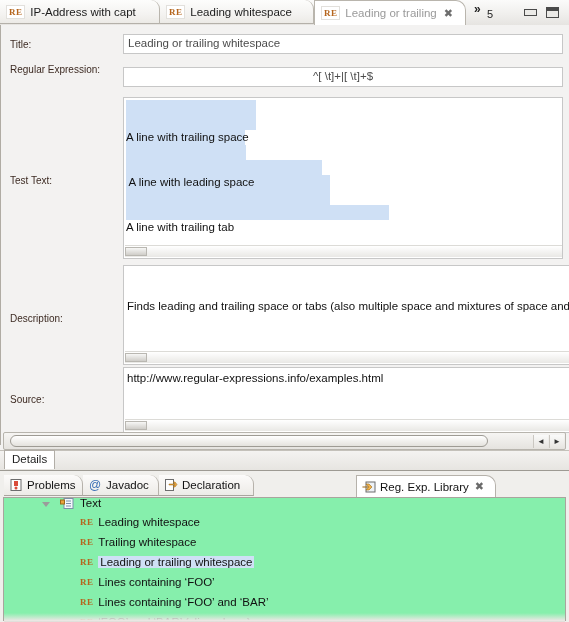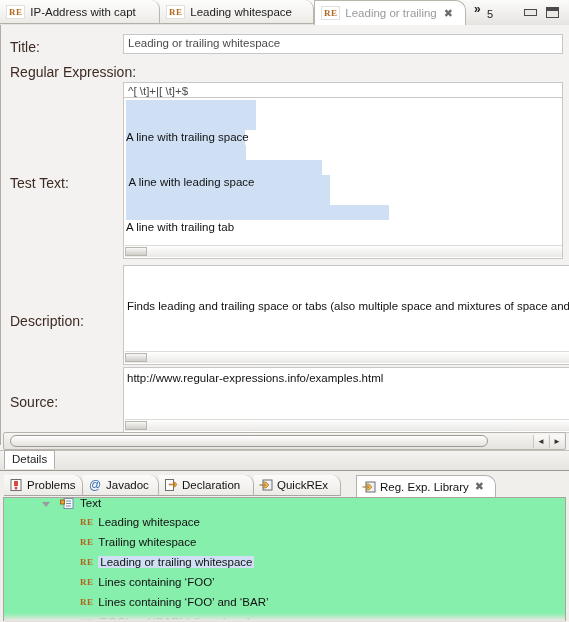--- a/index.html
+++ b/index.html
@@ -116,21 +116,21 @@
   .form-body {
     position: absolute;
     left: 0; top: 25px;
     width: 569px; height: 420px;
     background: #f3f2f1;
     border-left: 1px solid #b0aca4;
   }
   .flabel {
     position: absolute;
     left: 9px;
-    font-size: 14px;
+    font-size: 10px;
     color: #3d2b23;
     white-space: nowrap;
   }
   .finput {
     position: absolute;
     left: 122px;
     box-sizing: border-box;
     background: #ffffff;
     border: 1px solid #c7c7c7;
     font-size: 11.5px;
@@ -341,21 +341,21 @@
     <div class="win-btn" id="btn-min"></div>
     <div class="win-btn" id="btn-max"></div>
   </div>
 
   <div class="form-body">
 
     <span class="flabel" style="top:14px;">Title:</span>
     <div class="finput" style="top:9px; width:440px; height:20px;">Leading or trailing whitespace</div>
 
     <span class="flabel" style="top:39px;">Regular Expression:</span>
-    <div class="finput" style="top:57px; width:440px; height:28px;">^[ \t]+|[ \t]+$</div>
+    <div class="finput" style="top:42px; width:440px; height:20px;text-align:center;">^[ \t]+|[ \t]+$</div>
 
     <span class="flabel" style="top:150px;">Test Text:</span>
     <div class="fbox" style="top:72px; width:440px; height:162px;">
       <div style="position:absolute; left:2px; top:2px;">
         <div style="position:relative;">
           <div style="position:absolute; left:0; top:0px;  height:15px; width:130px;" class="hl"></div>
           <div style="position:absolute; left:0; top:15px; height:15px; width:130px;" class="hl"></div>
           <div style="position:absolute; left:0; top:30px; height:15px; width:119px;" class="hl"></div>
           <div style="position:absolute; left:0; top:45px; height:15px; width:120px;" class="hl"></div>
           <div style="position:absolute; left:0; top:60px; height:15px; width:196px;" class="hl"></div>
@@ -433,29 +433,20 @@
     <div class="vtab inactive" style="left:159px; width:95px;">
       <span class="vicon">
         <svg width="14" height="14" viewBox="0 0 14 14">
           <rect x="1.5" y="1.5" width="8" height="11" fill="#fdfdfd" stroke="#6d6d6d"></rect>
           <path d="M5 6 h6 l-2 -2 h2 l2 2.5 -2 2.5 h-2 l2 -2 h-6 z" fill="#e8a33d" stroke="#9c6a18" stroke-width="0.5"></path>
         </svg>
       </span>
       <span>Declaration</span>
     </div>
 
-    <div class="vtab inactive" style="left:254px; width:87px;">
-      <span class="vicon">
-        <svg width="14" height="14" viewBox="0 0 14 14">
-          <rect x="4" y="2" width="9" height="10" fill="#eef2f7" stroke="#6d6d6d"></rect>
-          <path d="M0.5 7 h6 l-2.5 -3 h3 l3 3 -3 3 h-3 l2.5 -3 h-6 z" fill="#f0b24a" stroke="#9c6a18" stroke-width="0.6"></path>
-        </svg>
-      </span>
-      <span>QuickREx</span>
-    </div>
 
     <div class="vtab active" style="left:341px; width:140px;margin-left:15px;">
       <span class="vicon">
         <svg width="14" height="14" viewBox="0 0 14 14">
           <rect x="4" y="2" width="9" height="10" fill="#eef2f7" stroke="#6d6d6d"></rect>
           <path d="M0.5 7 h6 l-2.5 -3 h3 l3 3 -3 3 h-3 l2.5 -3 h-6 z" fill="#f0b24a" stroke="#9c6a18" stroke-width="0.6"></path>
         </svg>
       </span>
       <span>Reg. Exp. Library</span>
       <span class="vtab-close">✖</span>

